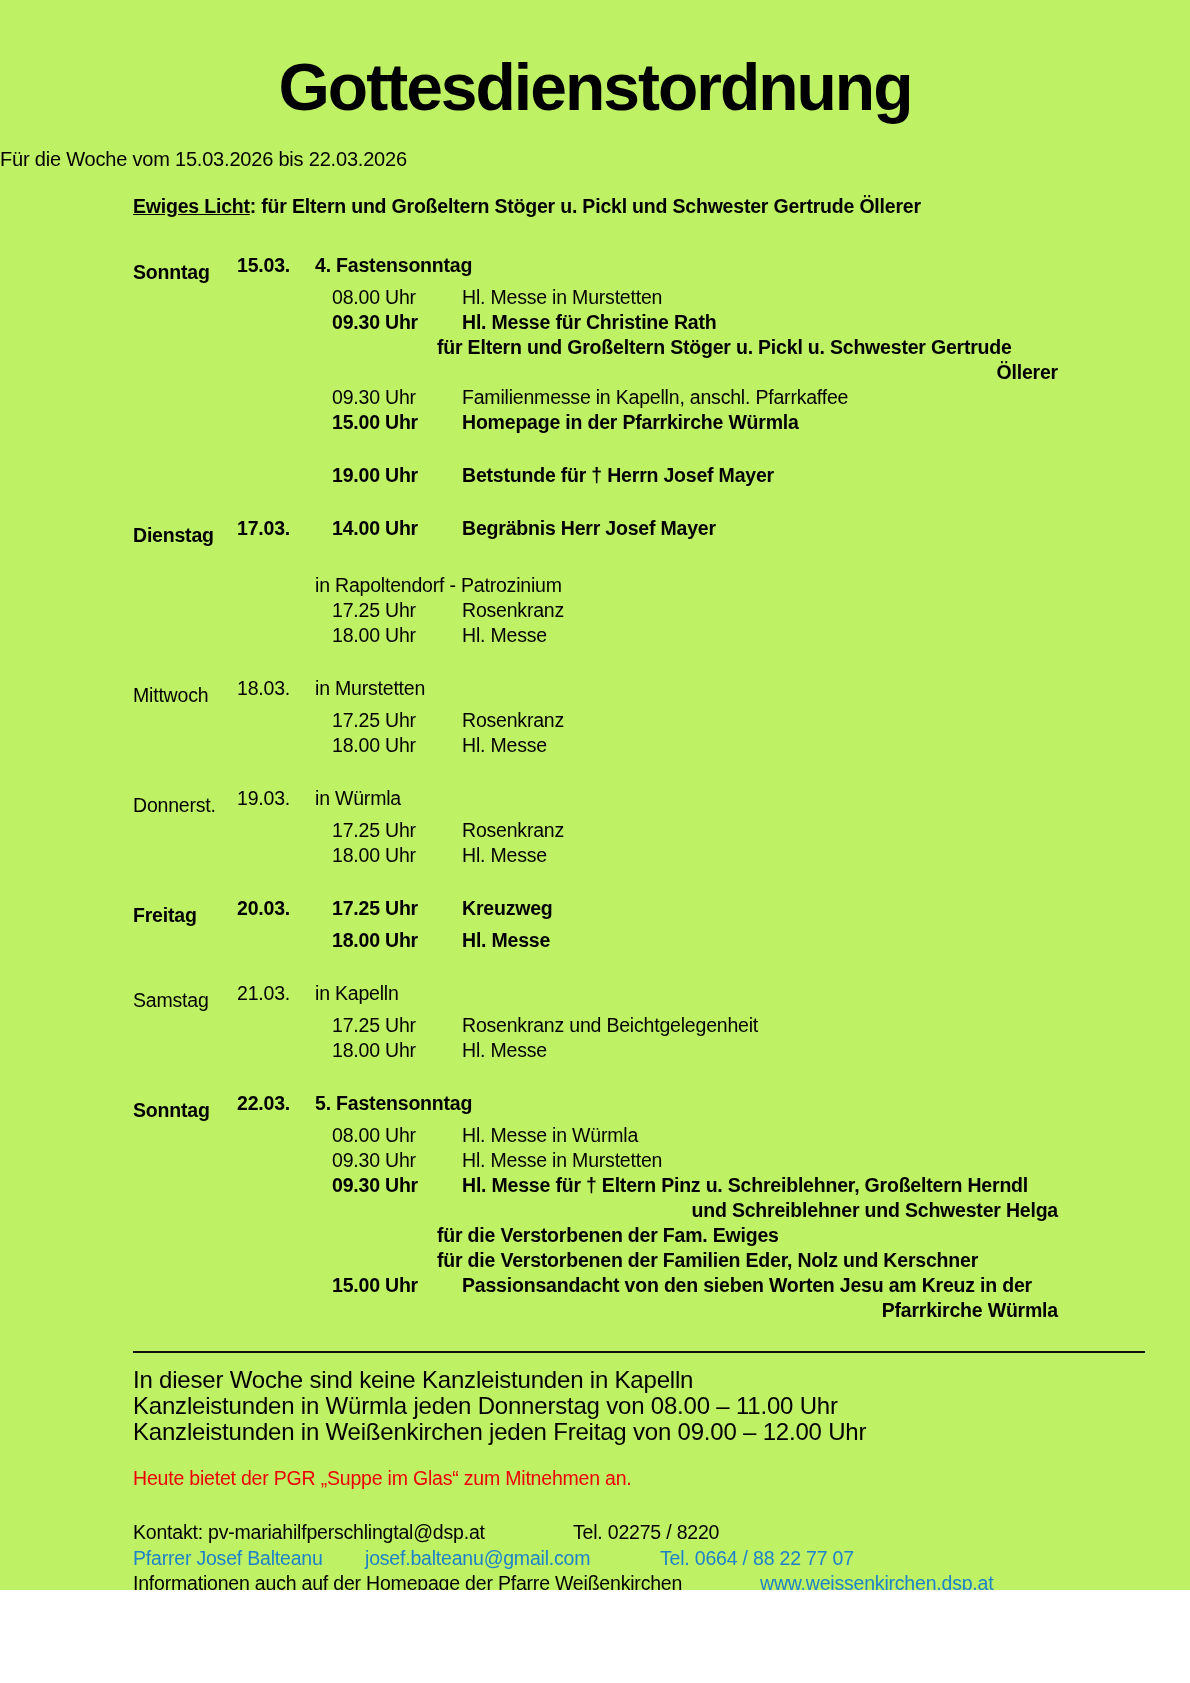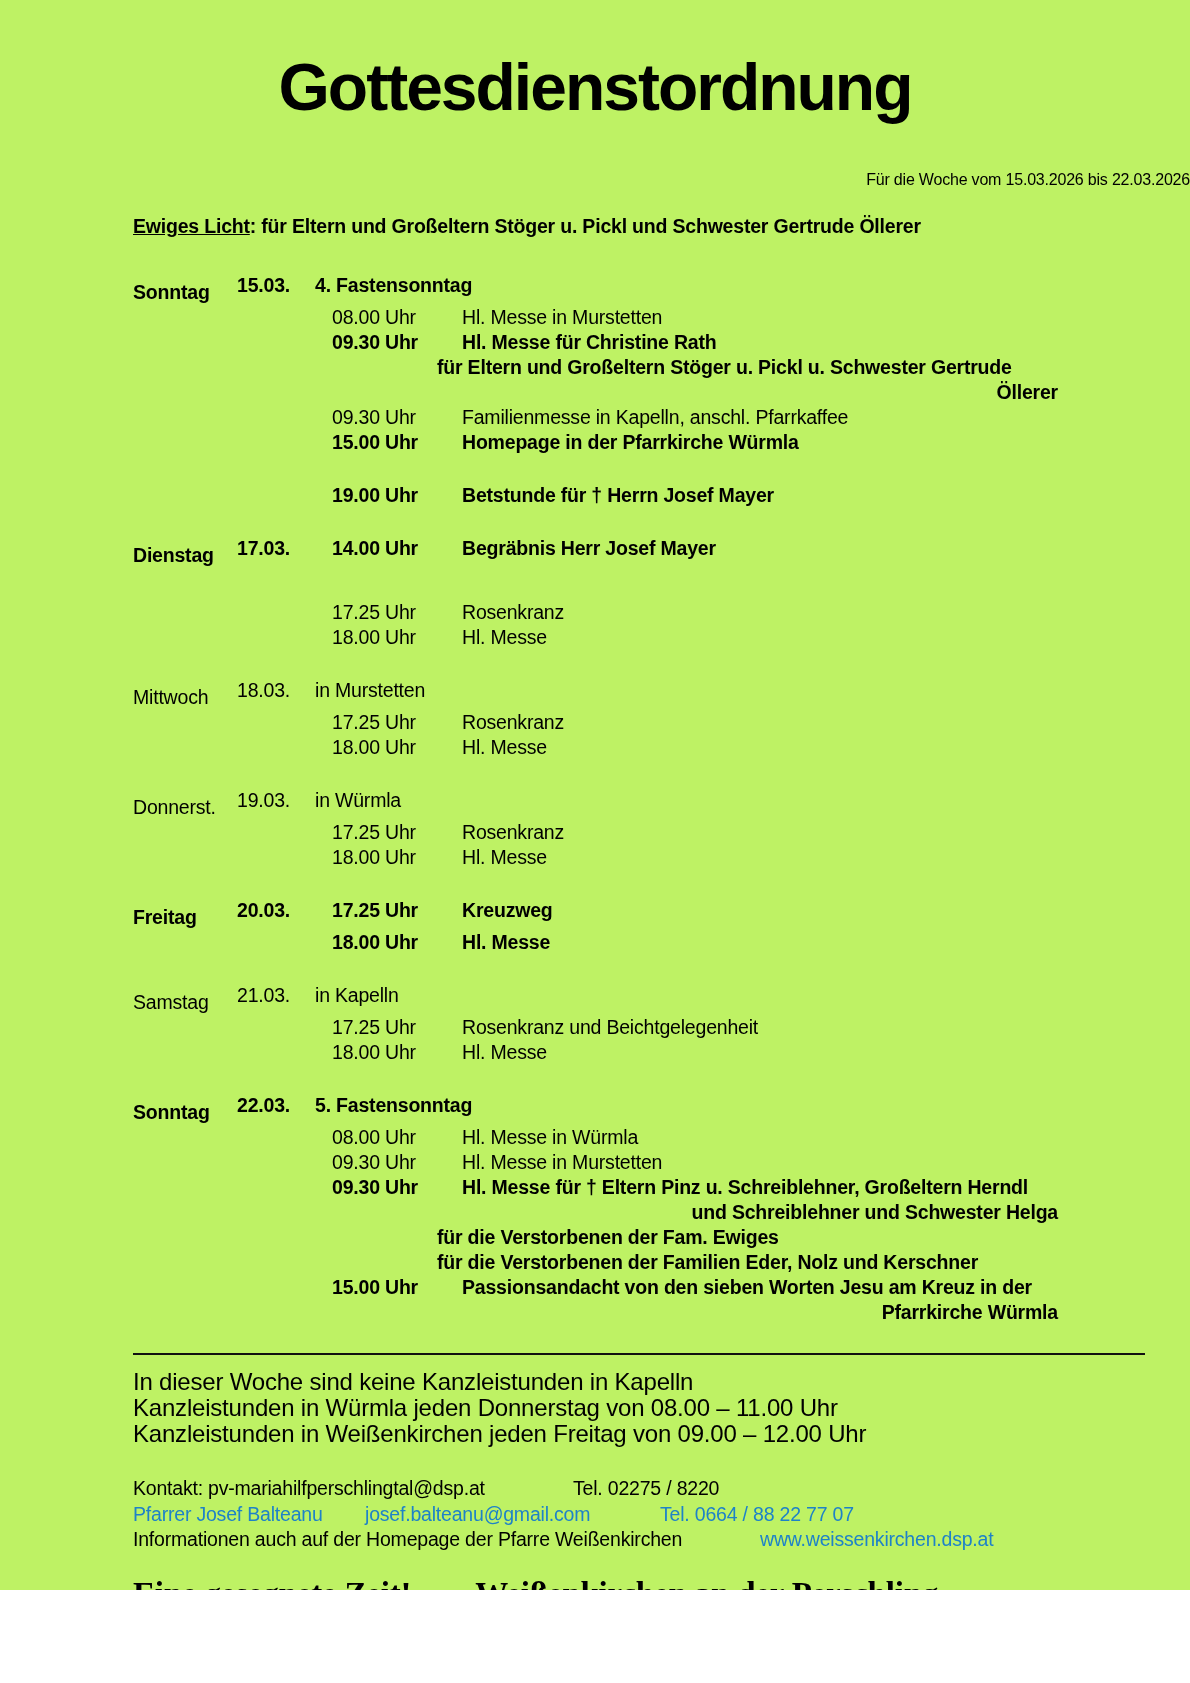--- a/index.html
+++ b/index.html
@@ -16,23 +16,23 @@
   .title {
     margin: 0;
     padding-top: 46px;
     text-align: center;
     font-size: 66px;
     line-height: 82px;
     font-weight: bold;
     letter-spacing: -2px;
   }
   .subtitle {
-    margin-top: 39px;
-    text-align: right;
-    font-size: 16px;
+    margin-top: 19px;
+    text-align: left;
+    font-size: 20px;
     line-height: 25px;
   }
   .ewiges {
     margin: 22px 0 0 133px;
     font-size: 19.5px;
     line-height: 25px;
     font-weight: bold;
     white-space: nowrap;
   }
   .ewiges .label { text-decoration: underline; }
@@ -157,20 +157,21 @@
           </span>
         </div>
         <div class="row">
           <span class="col-day b"></span>
           <span class="col-date b"></span>
           <span class="col-content">&nbsp;</span>
         </div>
         <div class="row">
           <span class="col-day b"></span>
           <span class="col-date b"></span>
+          <span class="col-content">in Rapoltendorf - Patrozinium</span>
         </div>
         <div class="row">
           <span class="col-day b"></span>
           <span class="col-date b"></span>
           <span class="col-content line-time">
             <span class="time">17.25 Uhr</span>
             <span class="txt">Rosenkranz</span>
           </span>
         </div>
         <div class="row">
@@ -331,20 +332,21 @@
     </div>
 
   <hr class="rule">
 
   <div class="office">
     <div>In dieser Woche sind keine Kanzleistunden in Kapelln</div>
     <div>Kanzleistunden in Würmla jeden Donnerstag von 08.00 – 11.00 Uhr</div>
     <div>Kanzleistunden in Weißenkirchen jeden Freitag von 09.00 – 12.00 Uhr</div>
   </div>
 
+  <div class="notice" style="color: rgb(238, 0, 0);">Heute bietet der PGR „Suppe im Glas“ zum Mitnehmen an.</div>
 
   <div class="contact">
     <div>
       <span class="w-label">Kontakt:</span><span class="w-email1">pv-mariahilfperschlingtal@dsp.at</span><span>Tel. 02275 / 8220</span>
     </div>
     <div class="blue-line" style="color: rgb(30, 130, 200);">
       <span class="w-name">Pfarrer Josef Balteanu</span><span class="w-email2">josef.balteanu@gmail.com</span><span>Tel. 0664 / 88 22 77 07</span>
     </div>
     <div>
       <span class="w-info">Informationen auch auf der Homepage der Pfarre Weißenkirchen</span><span class="url" style="color: rgb(30, 130, 200);">www.weissenkirchen.dsp.at</span>

